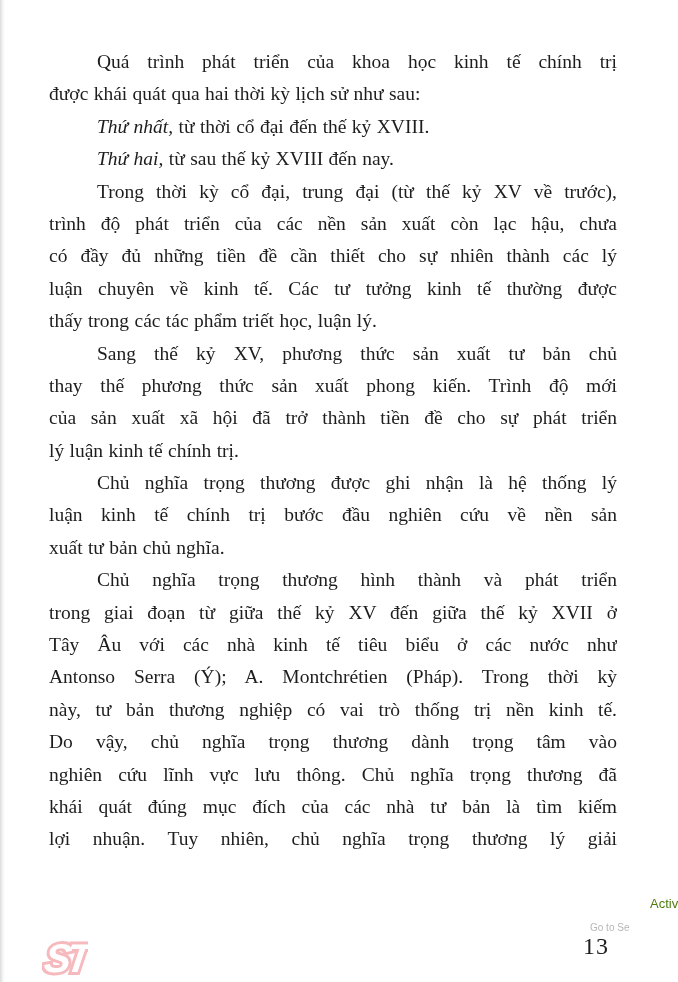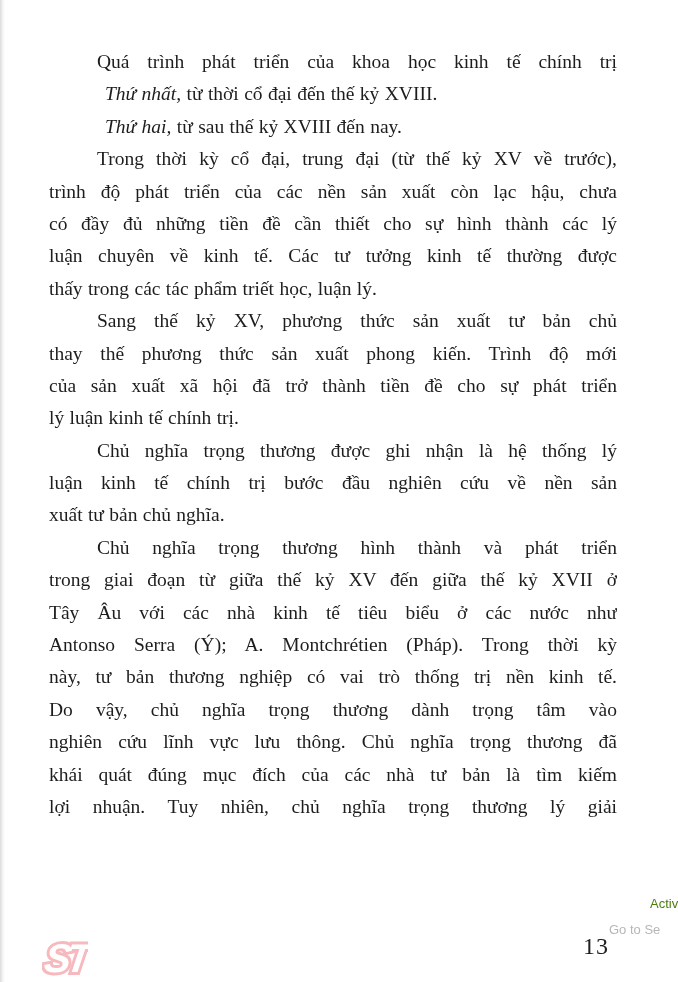--- a/index.html
+++ b/index.html
@@ -30,21 +30,21 @@
     height: 32.4px;
     line-height: 32.4px;
     text-align: justify;
     text-align-last: left;
     white-space: normal;
     overflow: hidden;
     word-spacing: 0.5px;
   }
   .line.j { text-align-last: justify; }
   .line.indent { padding-left: 48px; }
-  .line .it { font-style: italic; margin-left: 8px; }
+  .line .it { font-style: italic; }
   .footer-pagenum {
     position: absolute;
     left: 578px;
     top: 933px;
     width: 36px;
     text-align: center;
     font-size: 24px;
     color: #202020;
     letter-spacing: 1px;
   }
@@ -59,40 +59,41 @@
     position: absolute;
     left: 650px;
     top: 896px;
     font-family: "Liberation Sans", sans-serif;
     font-size: 13px;
     color: #4d7c0f;
     white-space: nowrap;
   }
   .wm2 {
     position: absolute;
-    left: 609px;
+    left: 590px;
     top: 922px;
     font-family: "Liberation Sans", sans-serif;
-    font-size: 13px;
+    font-size: 10px;
     color: #b6b6b6;
     white-space: nowrap;
   }
 </style>
 </head>
 <body>
 
 <div class="scan-edge"></div>
 
 <div class="text-block" id="text-block">
     <div class="line j indent"><span>Quá trình phát triển của khoa học kinh tế chính trị</span></div>
+    <div class="line"><span>được khái quát qua hai thời kỳ lịch sử như sau:</span></div>
     <div class="line indent"><span class="it">Thứ nhất,</span><span> từ thời cổ đại đến thế kỷ XVIII.</span></div>
     <div class="line indent"><span class="it">Thứ hai,</span><span> từ sau thế kỷ XVIII đến nay.</span></div>
     <div class="line j indent"><span>Trong thời kỳ cổ đại, trung đại (từ thế kỷ XV về trước),</span></div>
     <div class="line j"><span>trình độ phát triển của các nền sản xuất còn lạc hậu, chưa</span></div>
-    <div class="line j"><span>có đầy đủ những tiền đề cần thiết cho sự hình thành các lý</span></div>
+    <div class="line j"><span>có đầy đủ những tiền đề cần thiết cho sự nhiên thành các lý</span></div>
     <div class="line j"><span>luận chuyên về kinh tế. Các tư tưởng kinh tế thường được</span></div>
     <div class="line"><span>thấy trong các tác phẩm triết học, luận lý.</span></div>
     <div class="line j indent"><span>Sang thế kỷ XV, phương thức sản xuất tư bản chủ</span></div>
     <div class="line j"><span>thay thế phương thức sản xuất phong kiến. Trình độ mới</span></div>
     <div class="line j"><span>của sản xuất xã hội đã trở thành tiền đề cho sự phát triển</span></div>
     <div class="line"><span>lý luận kinh tế chính trị.</span></div>
     <div class="line j indent"><span>Chủ nghĩa trọng thương được ghi nhận là hệ thống lý</span></div>
     <div class="line j"><span>luận kinh tế chính trị bước đầu nghiên cứu về nền sản</span></div>
     <div class="line"><span>xuất tư bản chủ nghĩa.</span></div>
     <div class="line j indent"><span>Chủ nghĩa trọng thương hình thành và phát triển</span></div>

